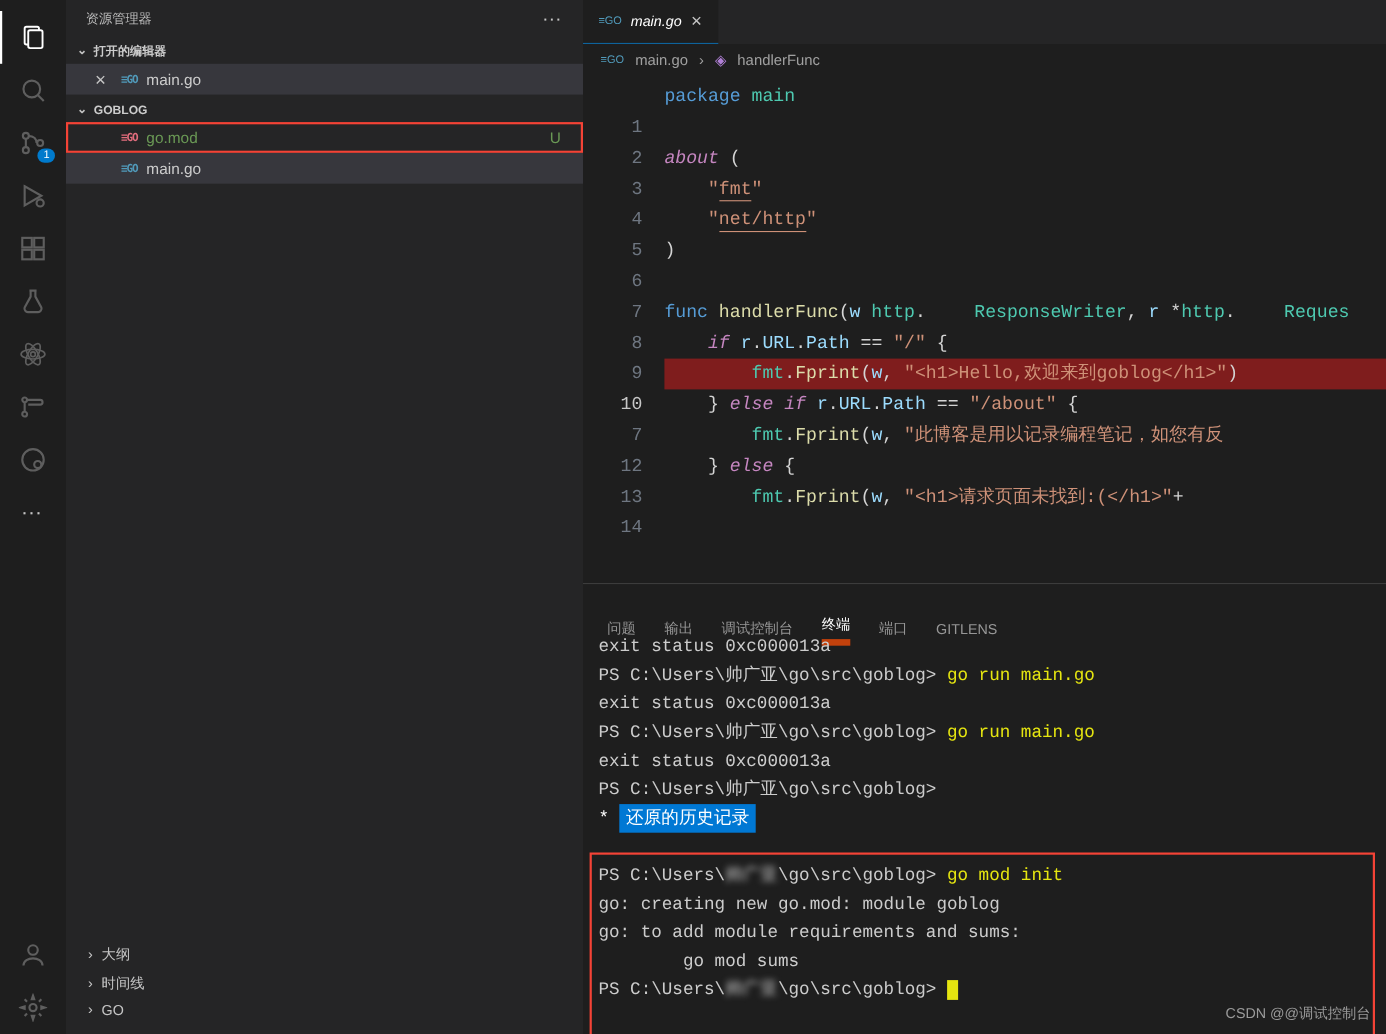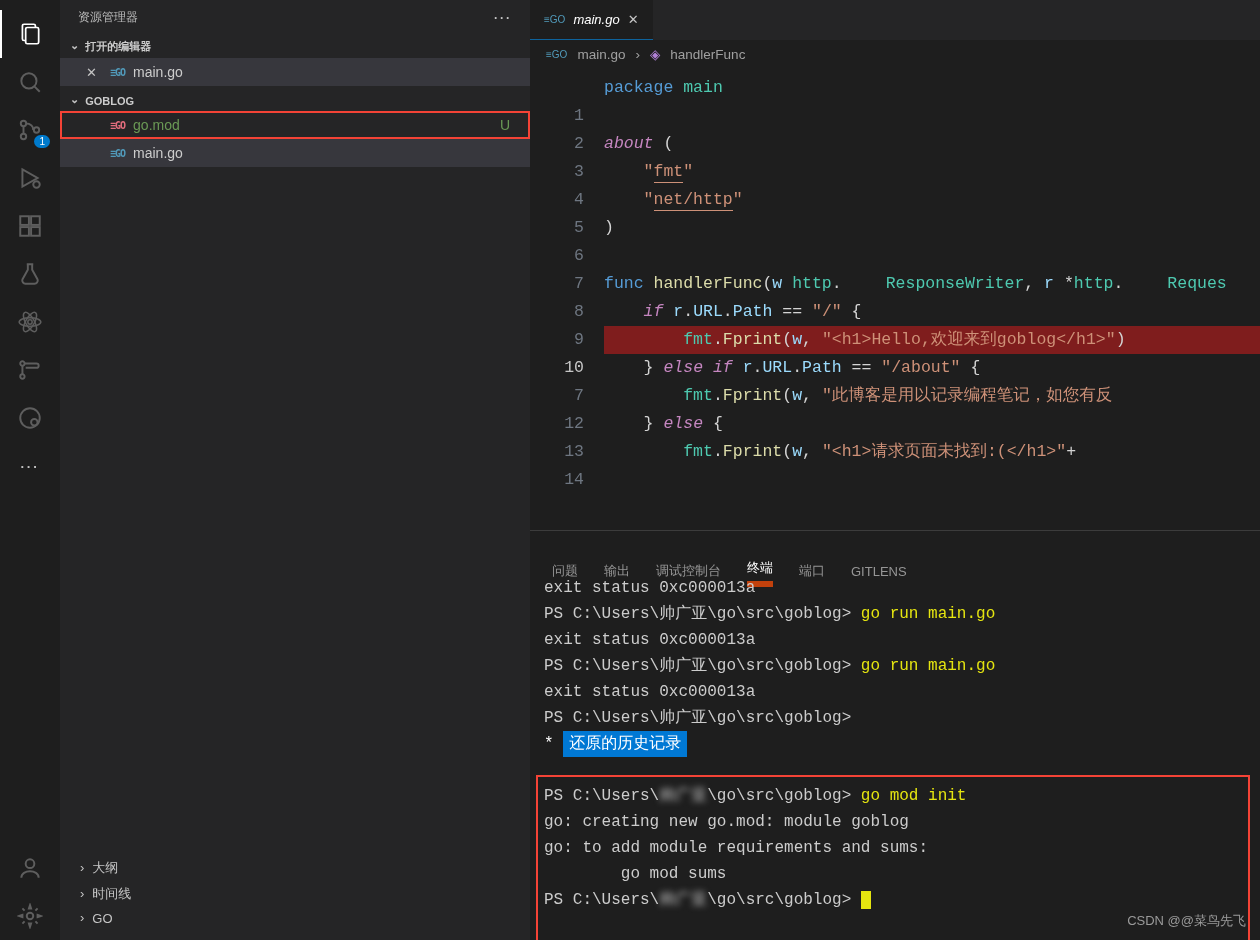--- a/index.html
+++ b/index.html
@@ -271,13 +271,13 @@
 <span>go: creating new go.mod: module goblog</span>
 <span>go: to add module requirements and sums:</span>
 <span>        go mod sums</span>
 <span>PS C:\Users\</span><span class="blur">帅广亚</span><span>\go\src\goblog&gt; </span><span class="cursor-block"></span>
 <div class="term-box"></div>
       </div>
     </div>
   </div>
 </div>
 
-<div class="watermark">CSDN @@菜鸟先飞</div>
+<div class="watermark">CSDN @@调试控制台</div>
 
 </body></html>

